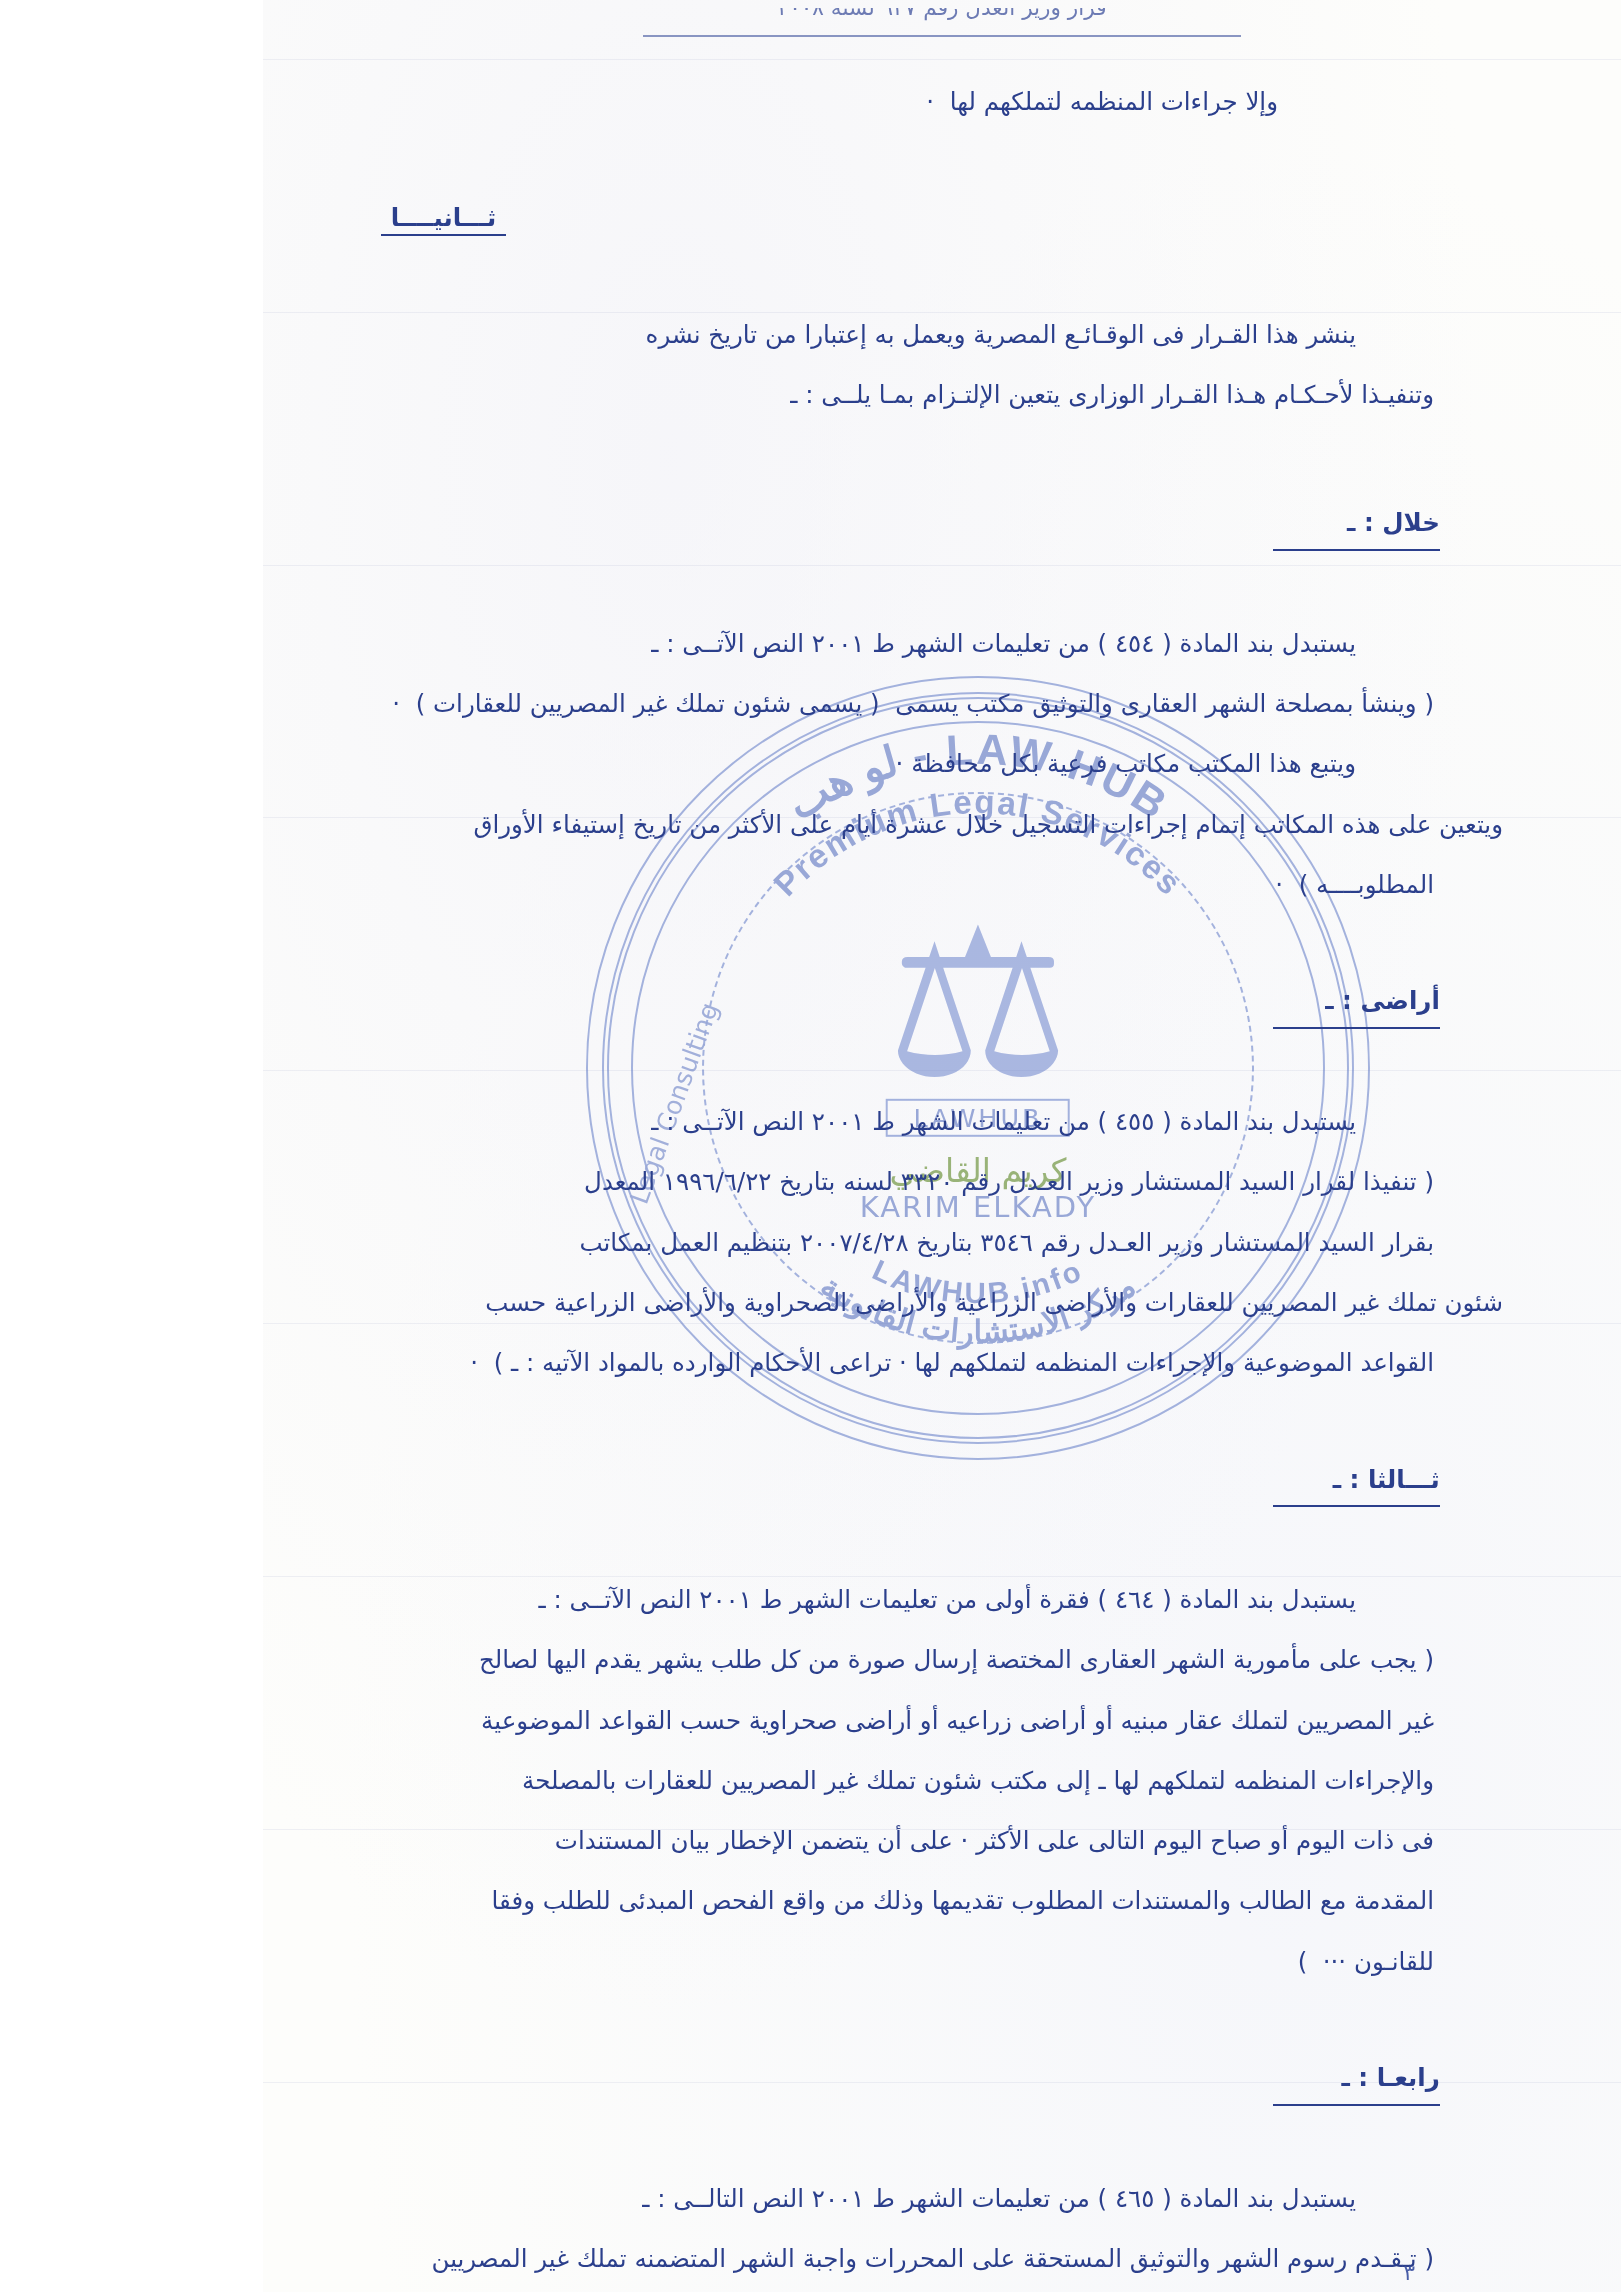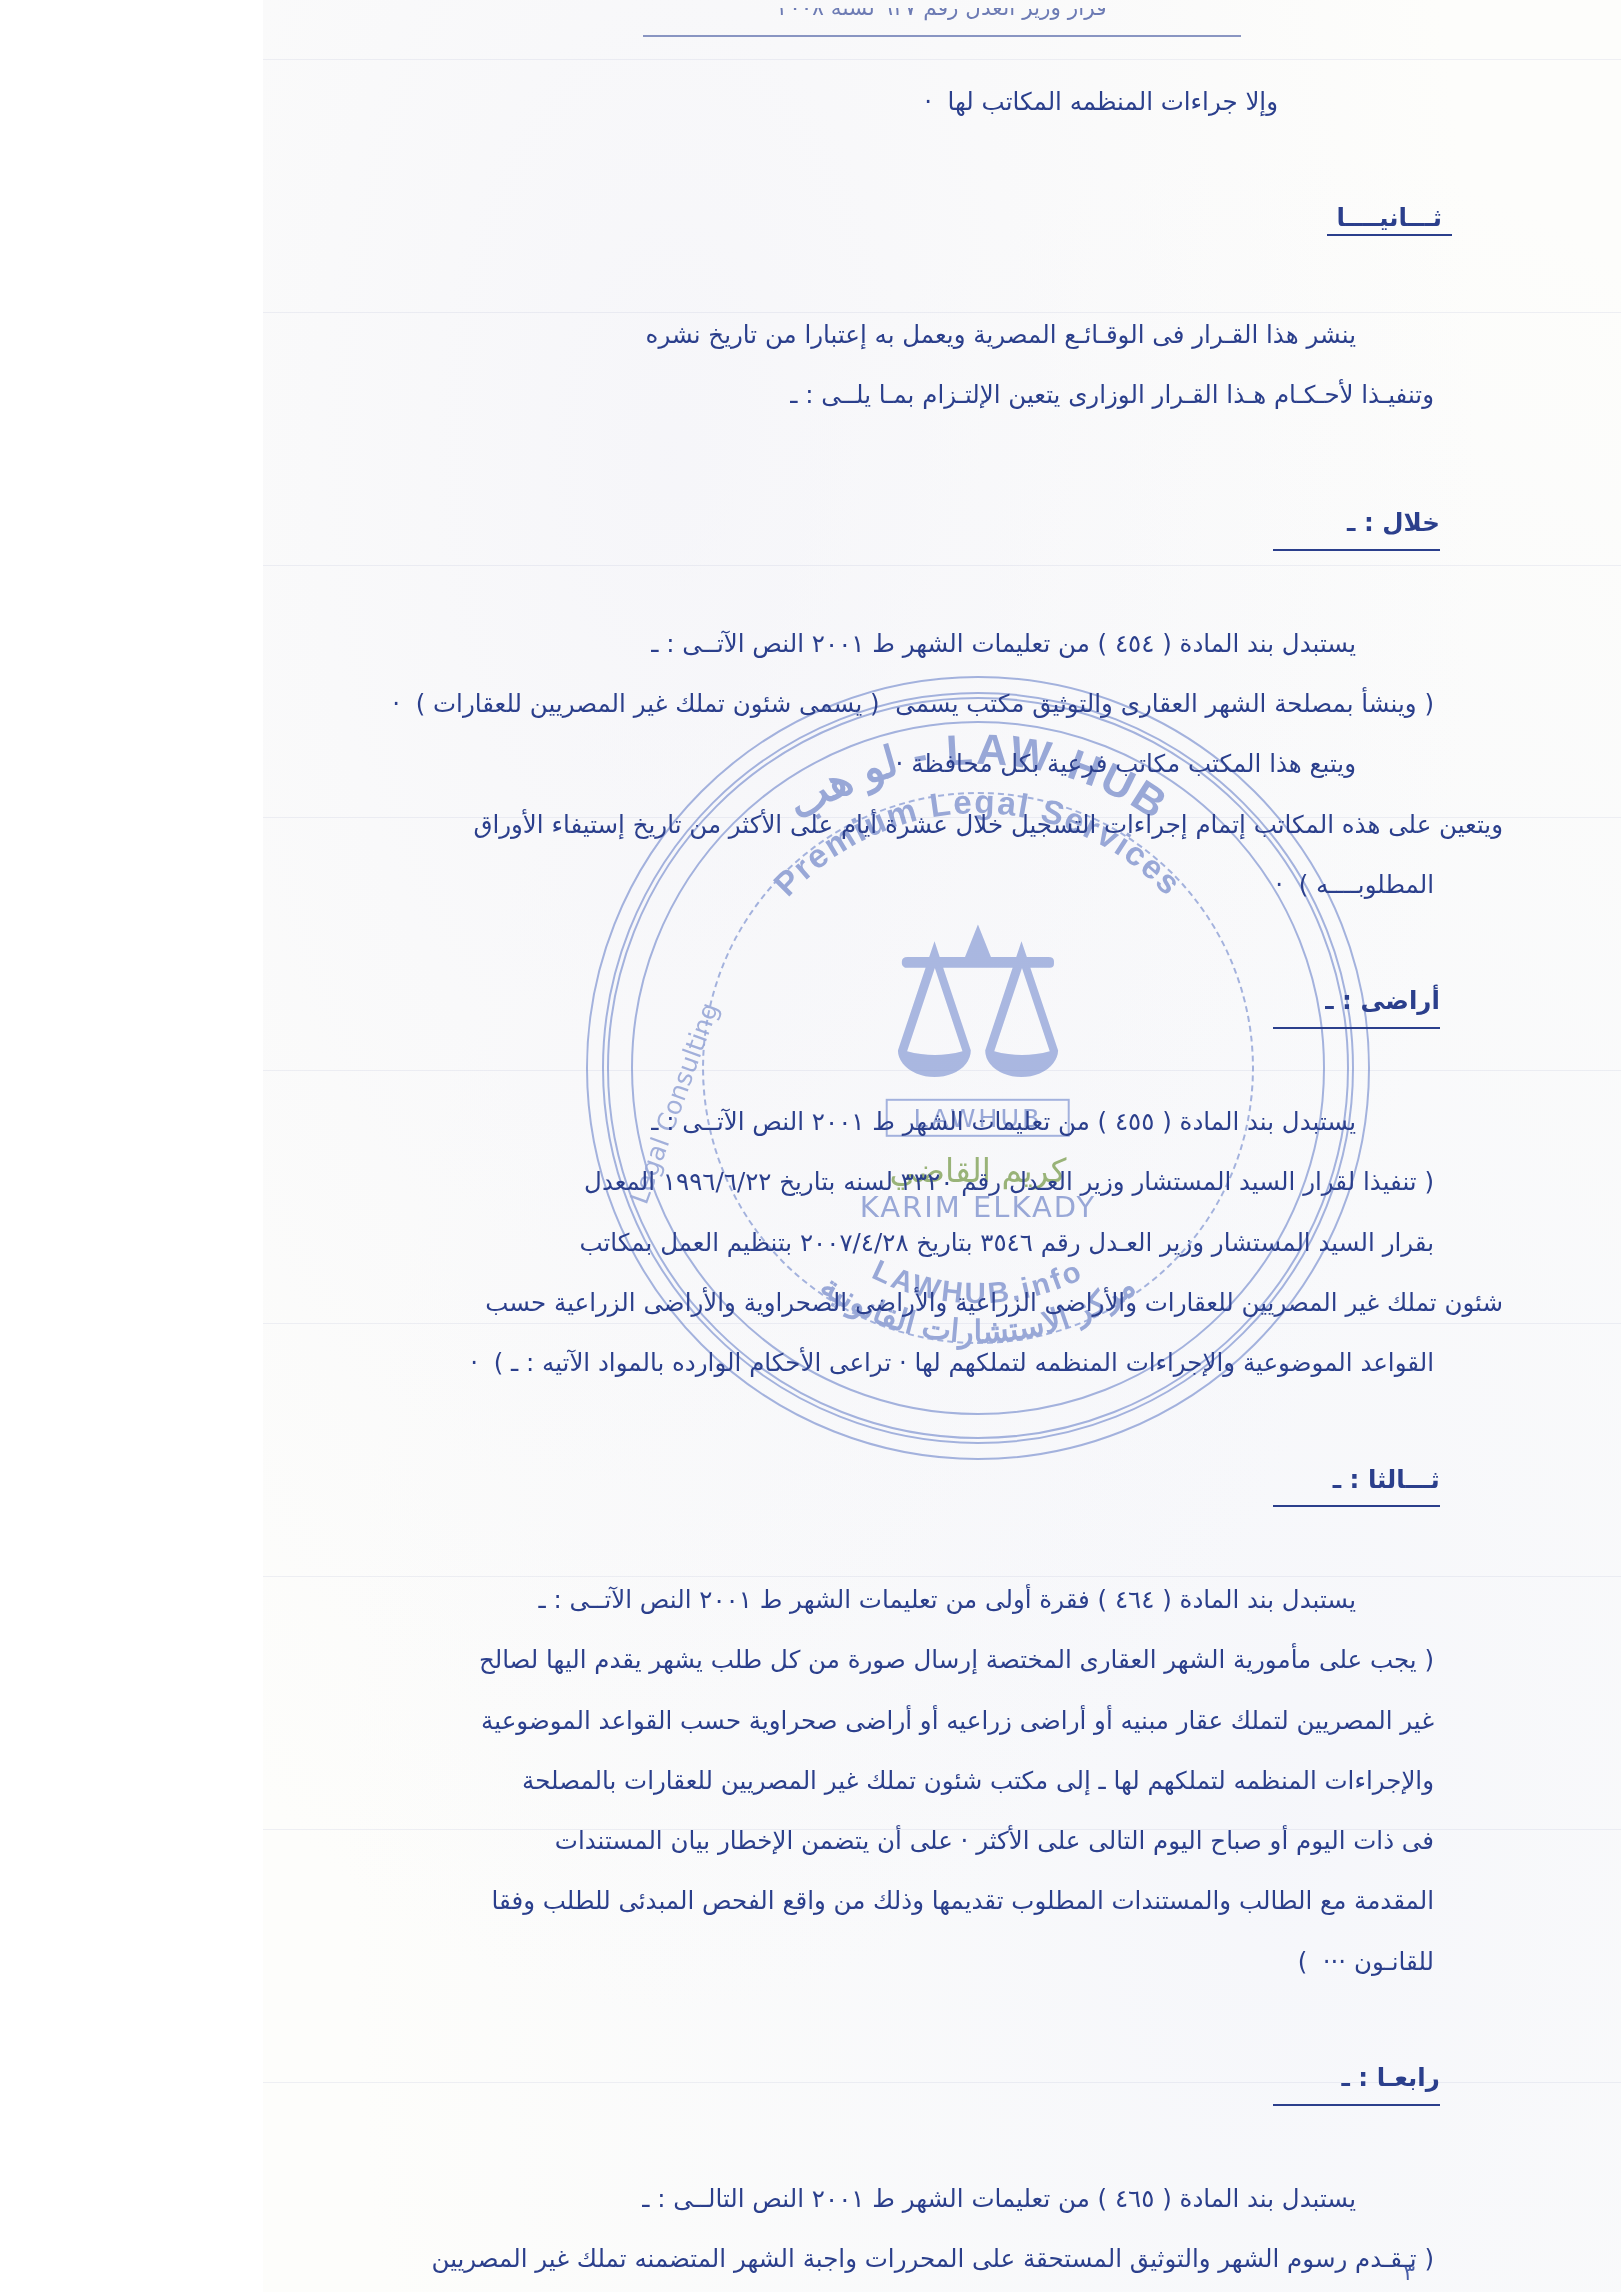--- a/index.html
+++ b/index.html
@@ -79,21 +79,21 @@
 
   .heading {
     font-weight: bold;
     letter-spacing: 2px;
   }
   .heading .txt {
     border-bottom: 2px solid #2b3f8c;
     padding-bottom: 2px;
   }
   .center {
-    text-align: right;
+    text-align: left;
   }
   .center .txt {
     border-bottom: 2px solid #2b3f8c;
     padding: 0 9.8px 2px 9.8px;
     letter-spacing: 5.9px;
   }
   .sec-label {
     display: inline-block;
     min-width: 167px;
   }
@@ -249,21 +249,21 @@
       <div class="wm-en">KARIM ELKADY</div>
     </div>
 
     <div class="wm-side left">Legal Consulting</div>
   </div>
 
   <div class="doc-body">
 
     <div style="height:61px"></div>
 
-    <p class="line indent-3">وإلا جراءات المنظمه المكاتب لها  ·</p>
+    <p class="line indent-3">وإلا جراءات المنظمه لتملكهم لها  ·</p>
 
     <div class="gap-sm"></div>
 
     <p class="line center heading">
       <span class="txt">ثـــانيــــا</span>
     </p>
 
     <div class="gap-sm"></div>
 
     <p class="line indent-2">ينشر هذا القـرار فى الوقـائـع المصرية ويعمل به إعتبارا من تاريخ نشره</p>

